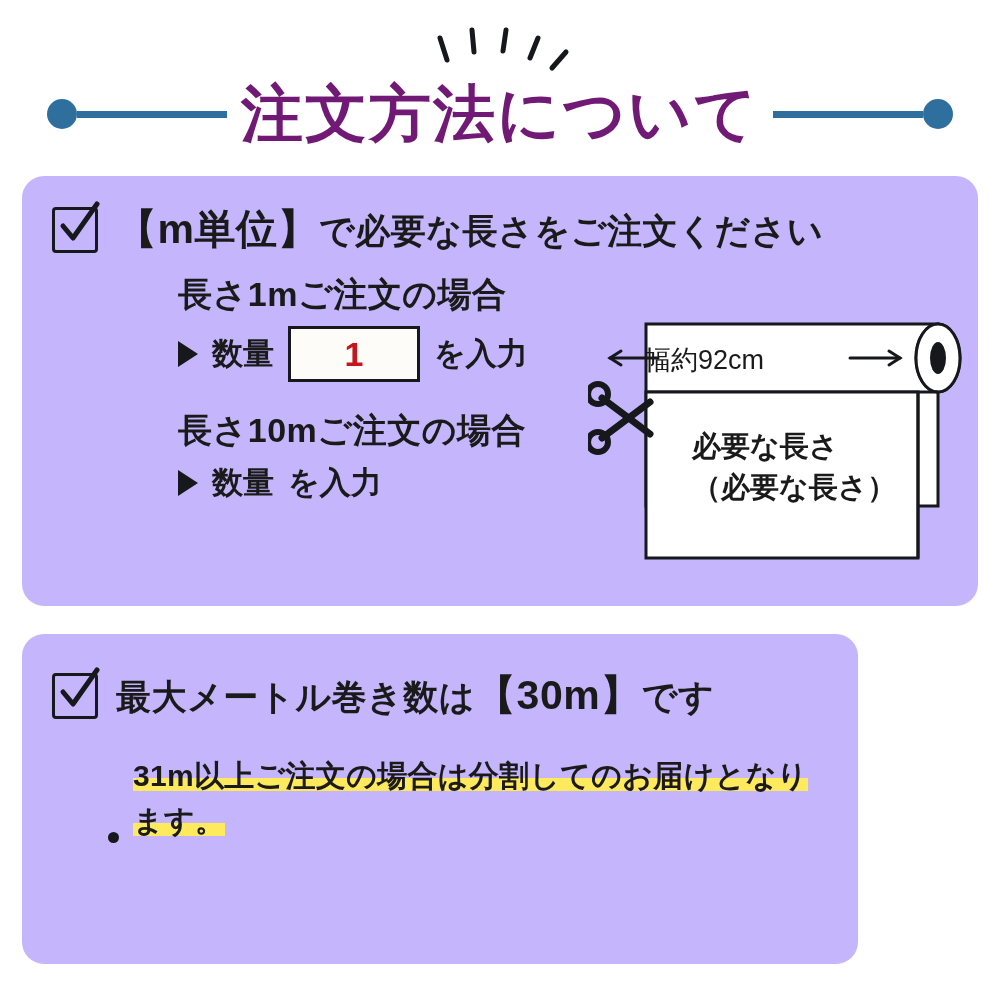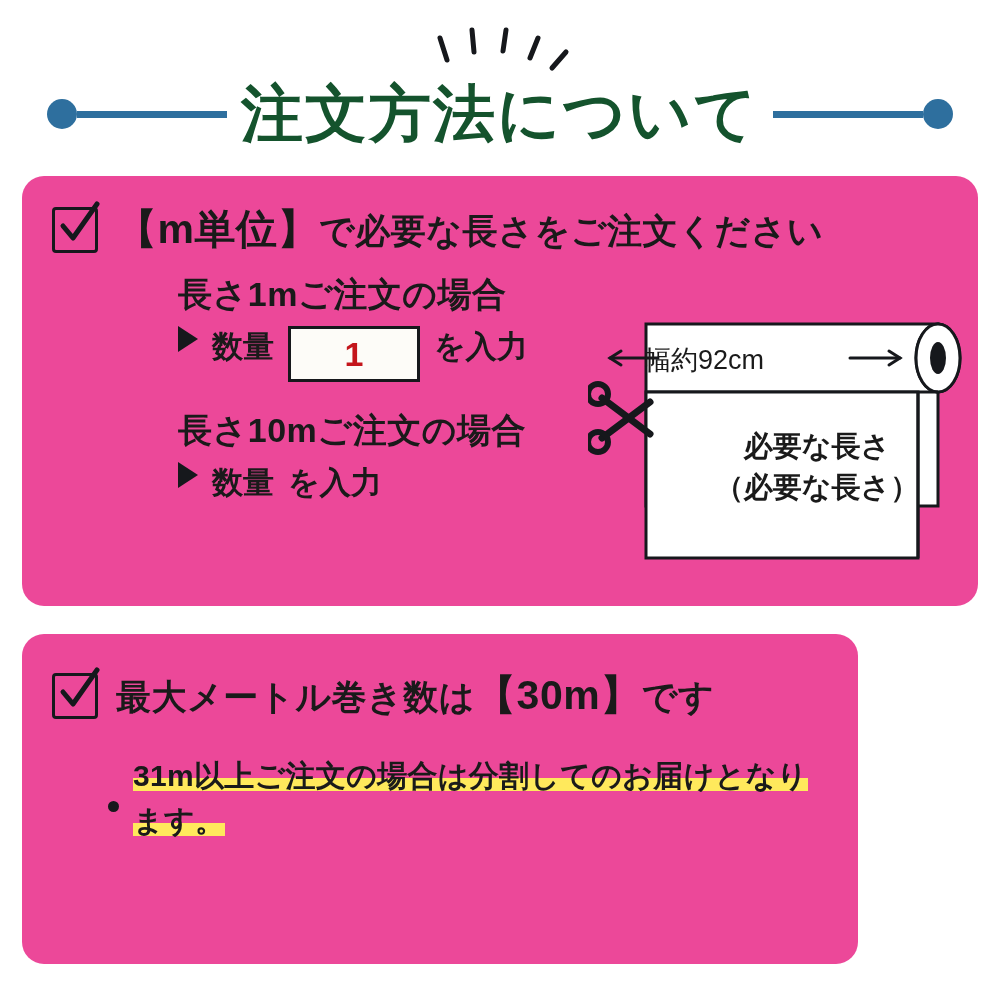--- a/index.html
+++ b/index.html
@@ -40,21 +40,21 @@
     left: 0;
     width: 1000px;
     display: flex;
     align-items: center;
     justify-content: center;
   }
   .title-text {
     font-size: 62px;
     font-weight: 700;
     letter-spacing: 2px;
-    color: #14532d;
+    color: #701a75;
     white-space: nowrap;
     padding: 0 14px;
   }
   .rule-wrap {
     display: flex;
     align-items: center;
     flex: 0 0 auto;
   }
   .rule-dot {
     width: 30px;
@@ -63,21 +63,21 @@
     background: #2e6f9e;
   }
   .rule-line {
     height: 7px;
     width: 150px;
     background: #2e6f9e;
   }
 
   
   .panel {
-    background: #ec4899;
+    background: #c4b5fd;
     border-radius: 22px;
     box-sizing: border-box;
   }
   .panel-1 {
     position: absolute;
     left: 22px;
     top: 176px;
     width: 956px;
     height: 430px;
     padding: 26px 30px 20px 30px;
@@ -132,21 +132,21 @@
   }
   .case-label {
     font-size: 34px;
     font-weight: 700;
     letter-spacing: 0.5px;
     margin: 0 0 8px 0;
     white-space: nowrap;
   }
   .qty-row {
     display: flex;
-    align-items: flex-start;
+    align-items: center;
     gap: 14px;
     margin-bottom: 26px;
   }
   .tri {
     width: 0;
     height: 0;
     border-left: 20px solid #16181c;
     border-top: 13px solid transparent;
     border-bottom: 13px solid transparent;
     flex: 0 0 auto;
@@ -193,33 +193,33 @@
     top: 36px;
     font-size: 27px;
     font-weight: 400;
     white-space: nowrap;
   }
   .roll-center-label {
     position: absolute;
     left: 104px;
     top: 120px;
     width: 250px;
-    text-align: center;
+    text-align: left;
     font-size: 29px;
     font-weight: 700;
     line-height: 1.42;
   }
 
   
   .bullets {
     margin: 30px 0 0 56px;
   }
   .bullet {
     display: flex;
-    align-items: center;
+    align-items: flex-end;
     gap: 14px;
     margin-bottom: 22px;
     margin-top: 7px;
   }
   .dot {
     width: 11px;
     height: 11px;
     border-radius: 50%;
     background: #16181c;
     margin-top: 16px;

